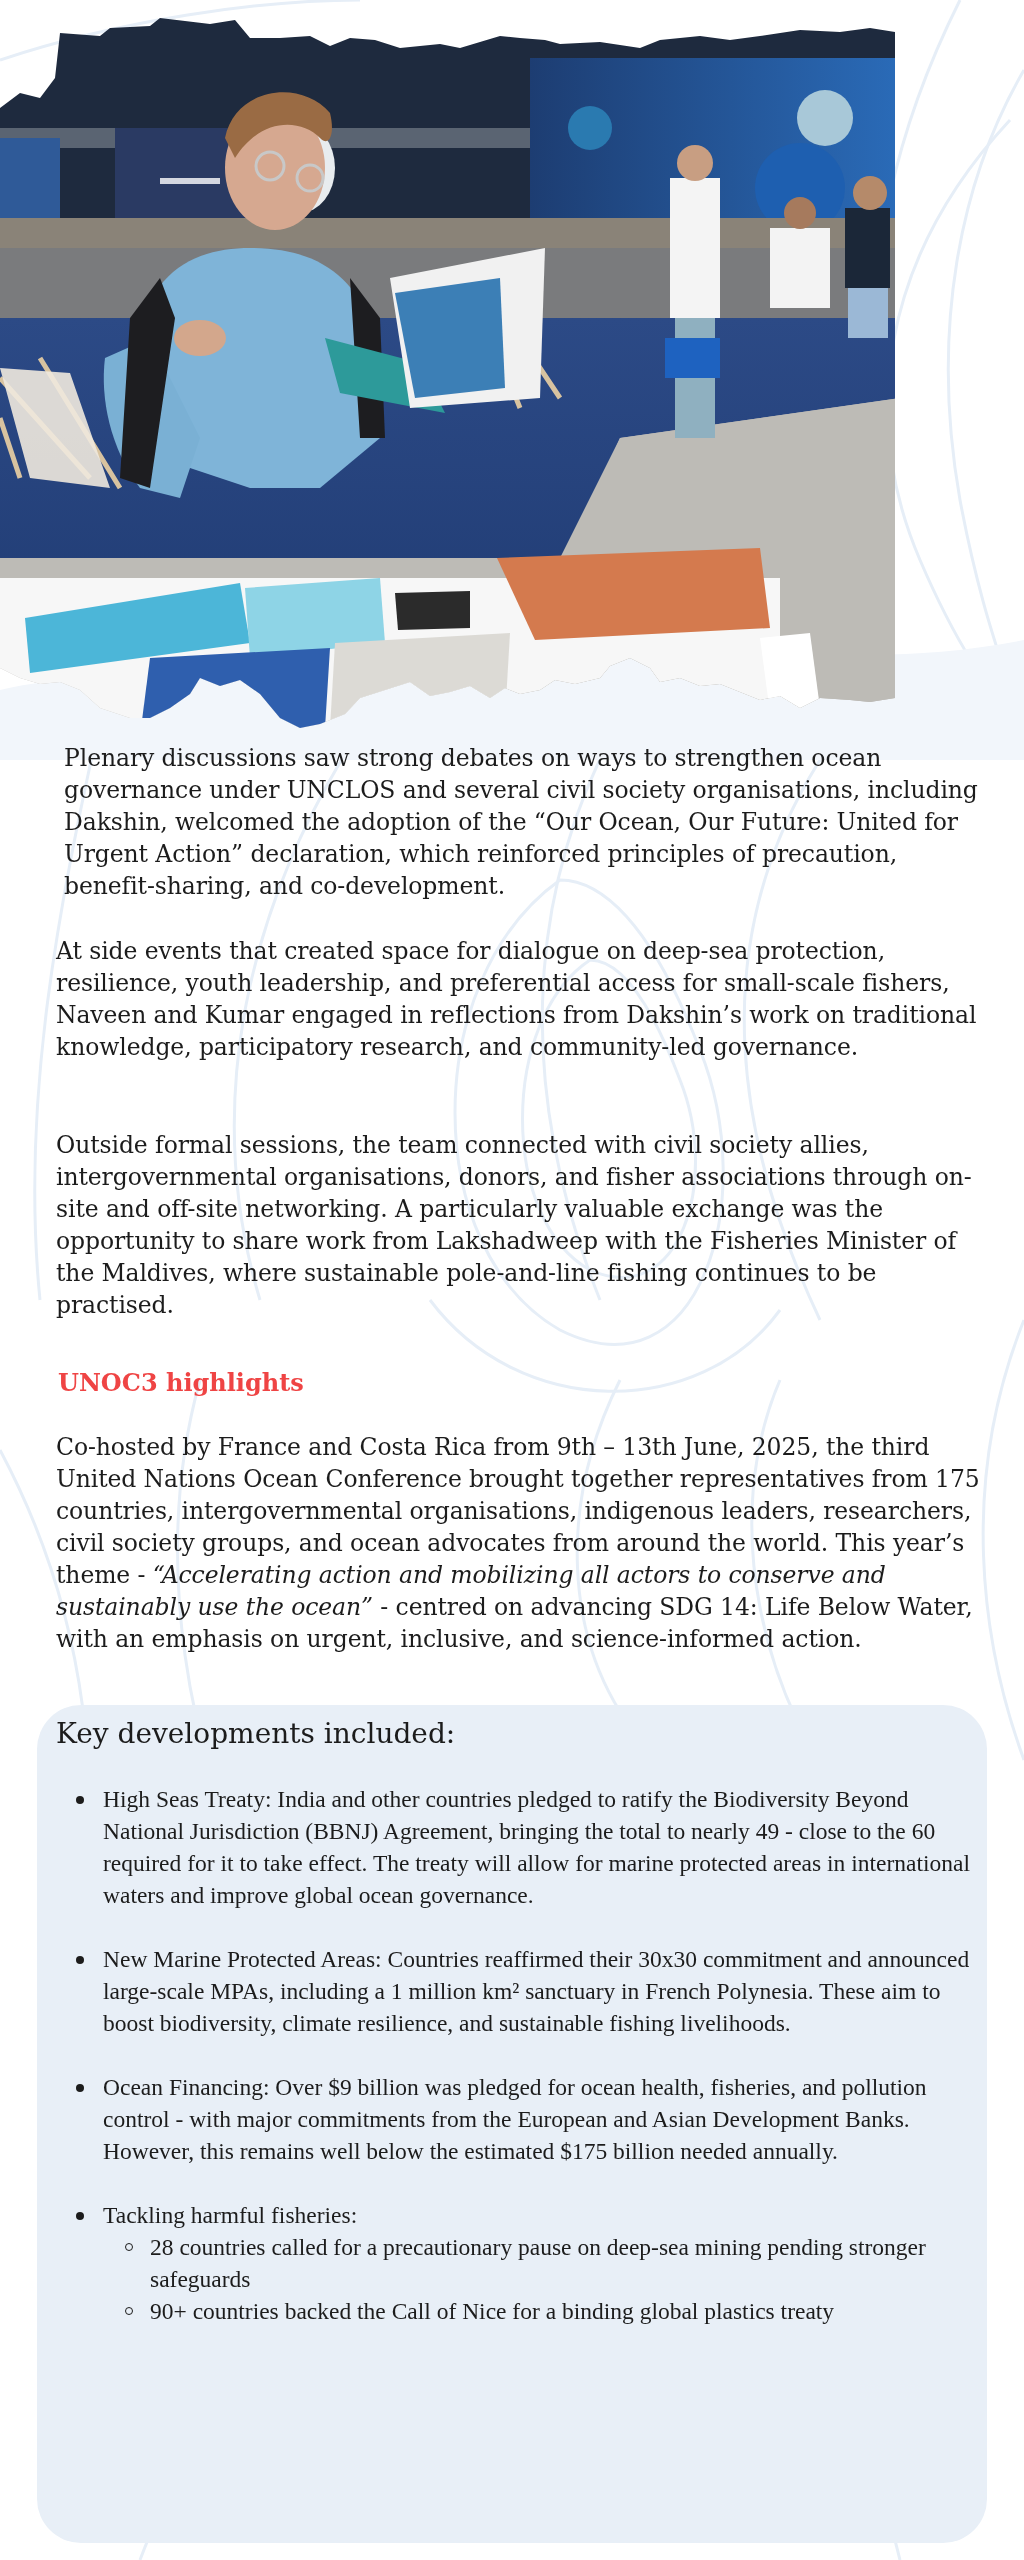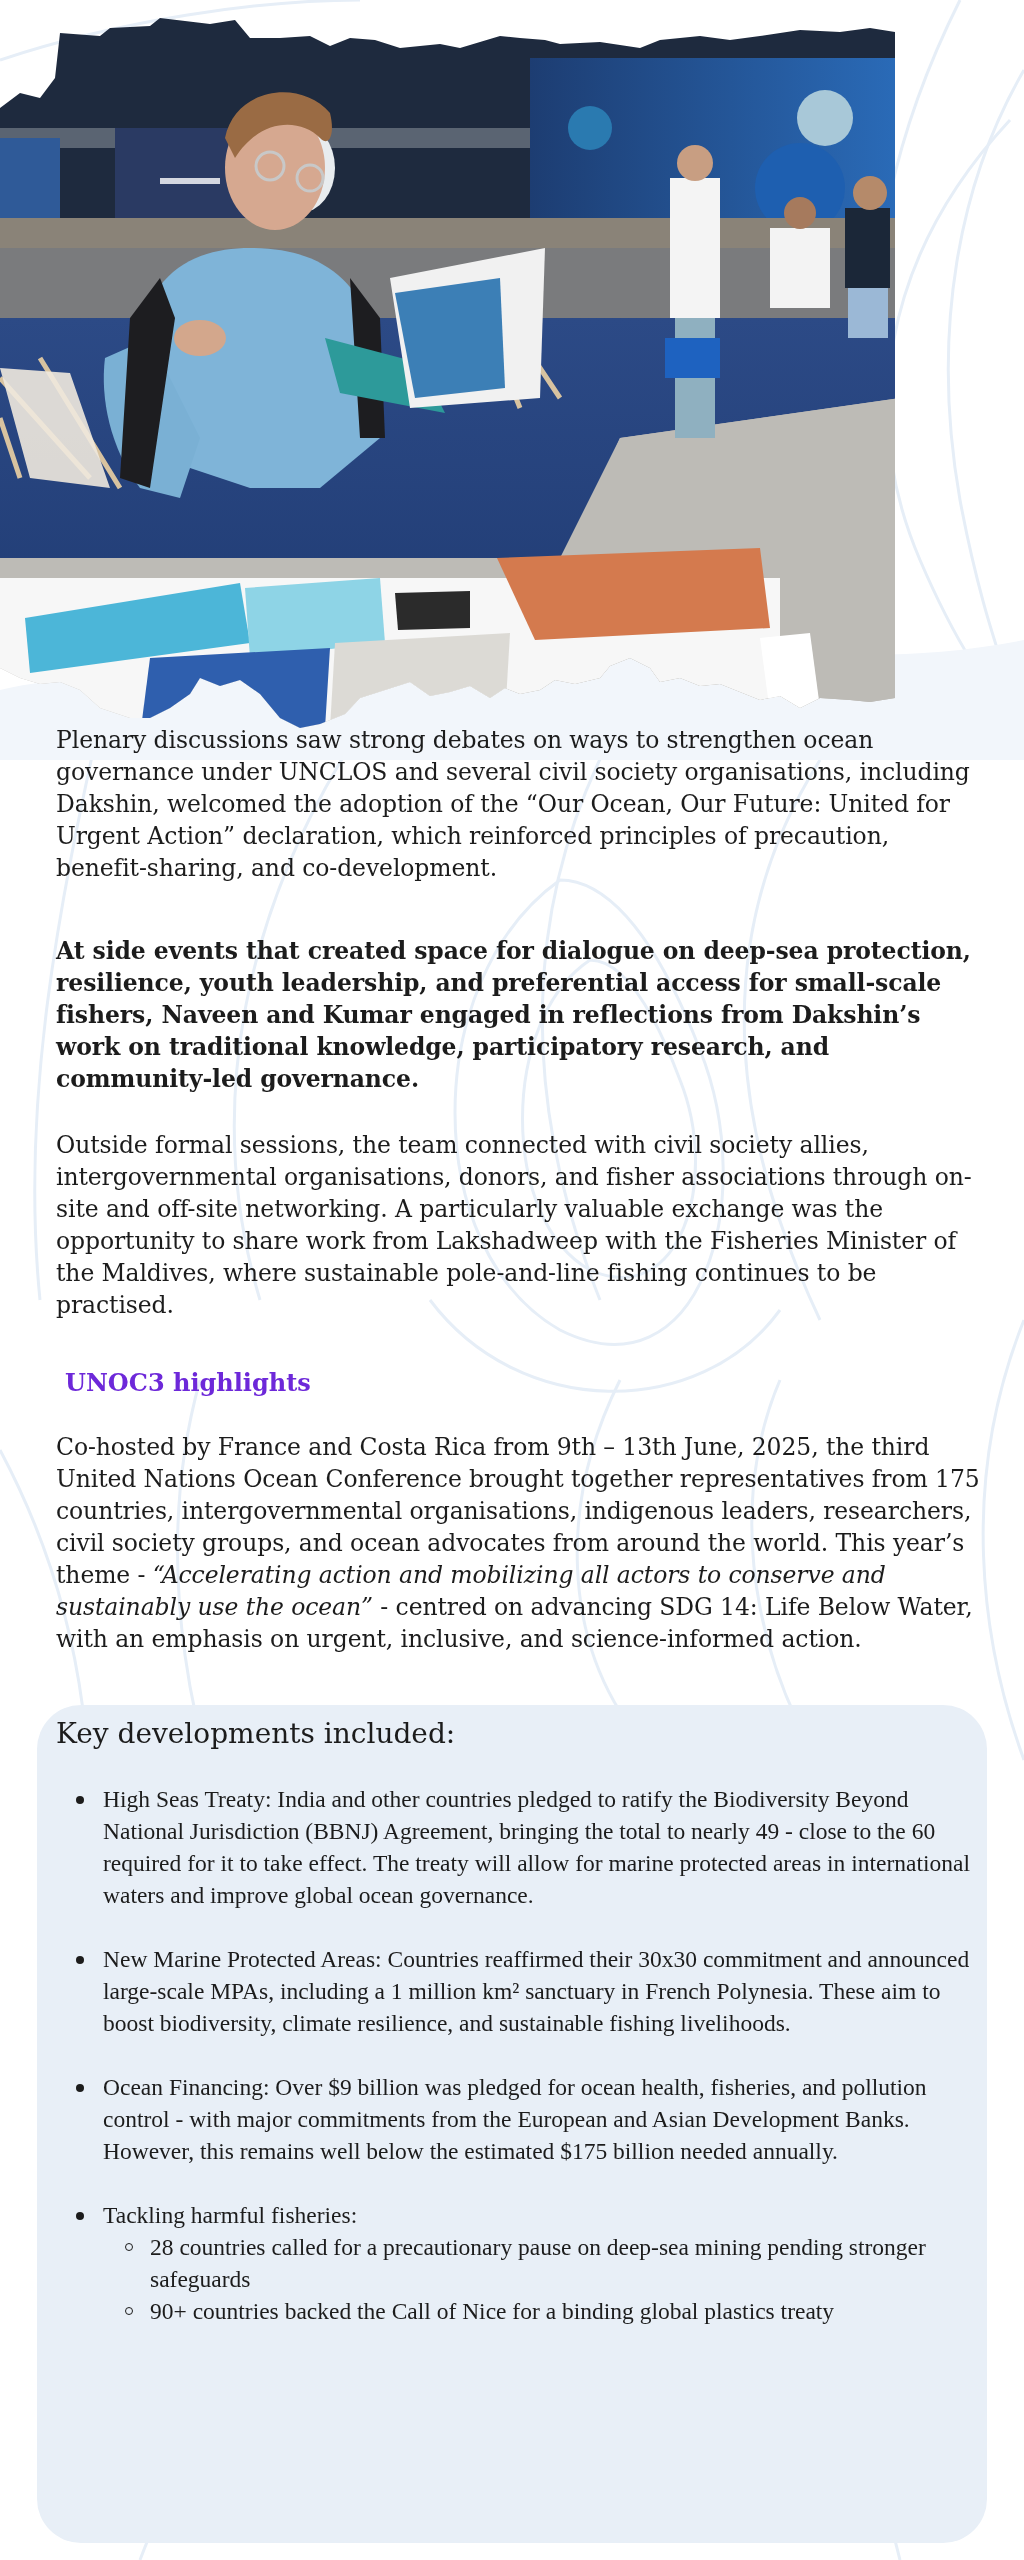--- a/index.html
+++ b/index.html
@@ -35,26 +35,26 @@
     left: 0;
     width: 930px;
     margin: 0;
     font-size: 23.5px;
     line-height: 32px;
     letter-spacing: -0.1px;
     color: #1c1c1c;
   }
   .heading {
     position: absolute;
-    left: 9px;
+    left: 2px;
     margin: 0;
     font-size: 24px;
     line-height: 32px;
     font-weight: bold;
-    color: #6d28d9;
+    color: #ef4444;
   }
   .key-box {
     position: absolute;
     left: 37px; top: 1705px;
     width: 950px; height: 838px;
     background: #e8eff7;
     border-radius: 44px;
     z-index: 1;
   }
   .box-content {
@@ -217,22 +217,22 @@
       <path d="M395,575 L470,573 L470,610 L398,612 Z" fill="#2b2b2b"></path>
       <path d="M497,540 L760,530 L770,610 L535,622 Z" fill="#d47a4e"></path>
       <path d="M150,640 L330,630 L325,710 L140,718 Z" fill="#2f5fae"></path>
       <path d="M335,625 L510,615 L505,700 L330,710 Z" fill="#dcdad5"></path>
       <path d="M760,620 L810,615 L820,690 L770,695 Z" fill="#ffffff"></path>
     </g>
   </svg>
 </div>
 
 <div class="content">
-  <p class="para" style="top:724px;">Plenary discussions saw strong debates on ways to strengthen ocean governance under UNCLOS and several civil society organisations, including Dakshin, welcomed the adoption of the “Our Ocean, Our Future: United for Urgent Action” declaration, which reinforced principles of precaution, benefit-sharing, and co-development.</p>
-  <p class="para" style="top:935px;font-weight:bold;">At side events that created space for dialogue on deep-sea protection, resilience, youth leadership, and preferential access for small-scale fishers, Naveen and Kumar engaged in reflections from Dakshin’s work on traditional knowledge, participatory research, and community-led governance.</p>
+  <p class="para" style="top:742px;margin-left:8px;">Plenary discussions saw strong debates on ways to strengthen ocean governance under UNCLOS and several civil society organisations, including Dakshin, welcomed the adoption of the “Our Ocean, Our Future: United for Urgent Action” declaration, which reinforced principles of precaution, benefit-sharing, and co-development.</p>
+  <p class="para" style="top:935px;">At side events that created space for dialogue on deep-sea protection, resilience, youth leadership, and preferential access for small-scale fishers, Naveen and Kumar engaged in reflections from Dakshin’s work on traditional knowledge, participatory research, and community-led governance.</p>
   <p class="para" style="top:1129px;">Outside formal sessions, the team connected with civil society allies, intergovernmental organisations, donors, and fisher associations through on-site and off-site networking. A particularly valuable exchange was the opportunity to share work from Lakshadweep with the Fisheries Minister of the Maldives, where sustainable pole-and-line fishing continues to be practised.</p>
   <h2 class="heading" style="top:1367px;">UNOC3 highlights</h2>
   <p class="para" style="top:1431px;"><span>Co-hosted by France and Costa Rica from 9th – 13th June, 2025, the third United Nations Ocean Conference brought together representatives from 175 countries, intergovernmental organisations, indigenous leaders, researchers, civil society groups, and ocean advocates from around the world. This year’s theme - </span><em>“Accelerating action and mobilizing all actors to conserve and sustainably use the ocean”</em><span> - centred on advancing SDG 14: Life Below Water, with an emphasis on urgent, inclusive, and science-informed action.</span></p>
 </div>
 
 <div class="key-box"></div>
 <div class="box-content">
   <p class="box-intro">Key developments included:</p>
   <ul class="main-list">
     <li>

